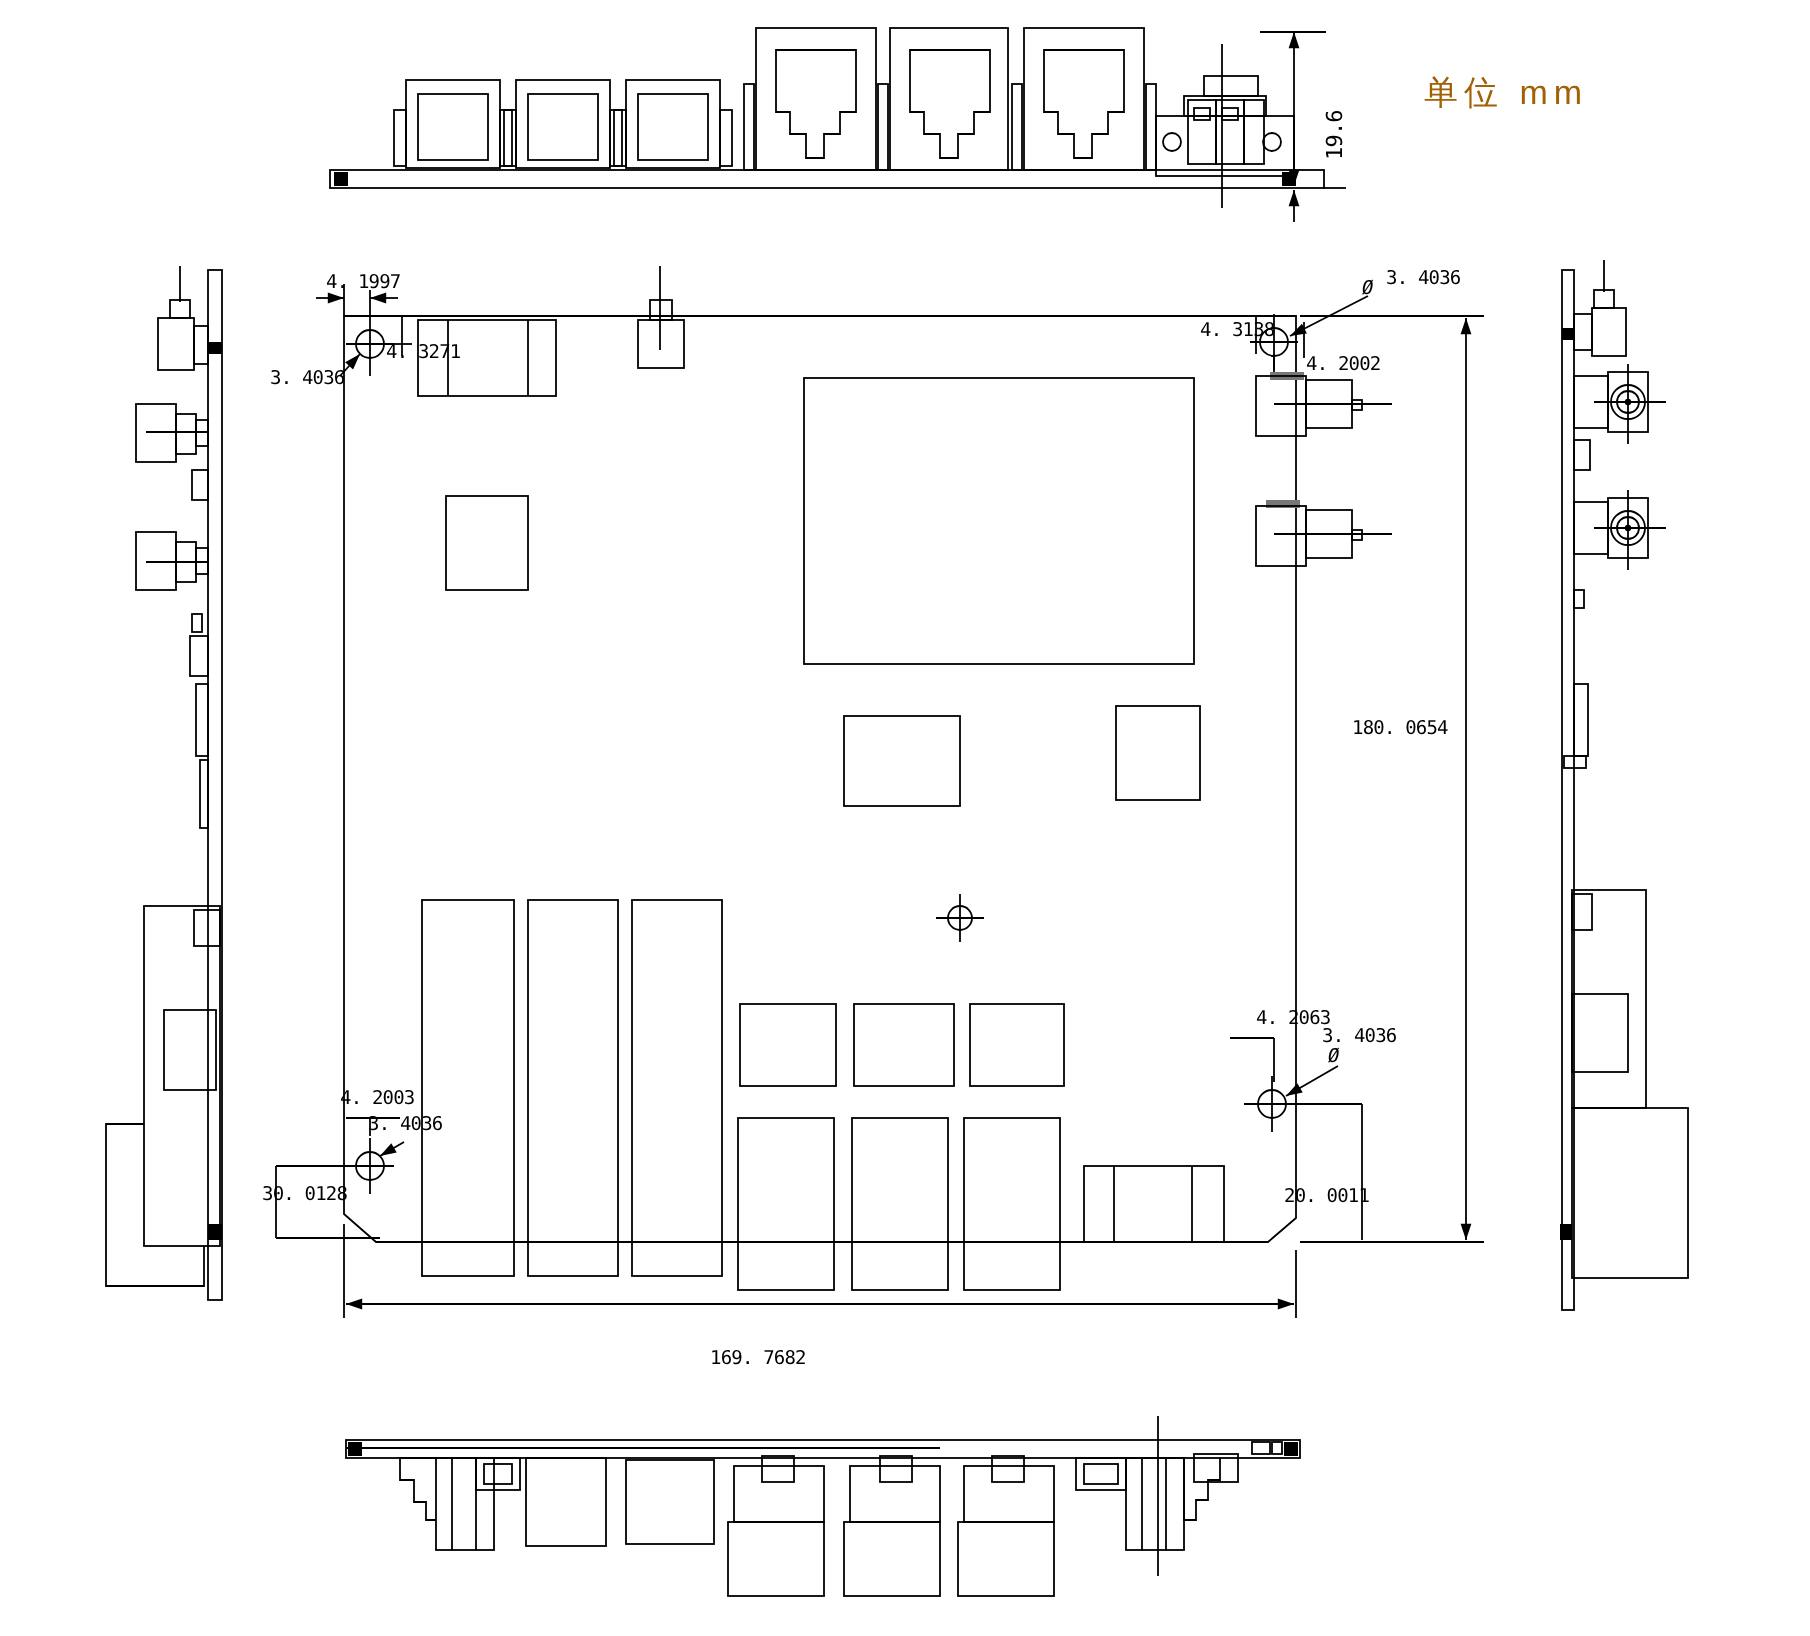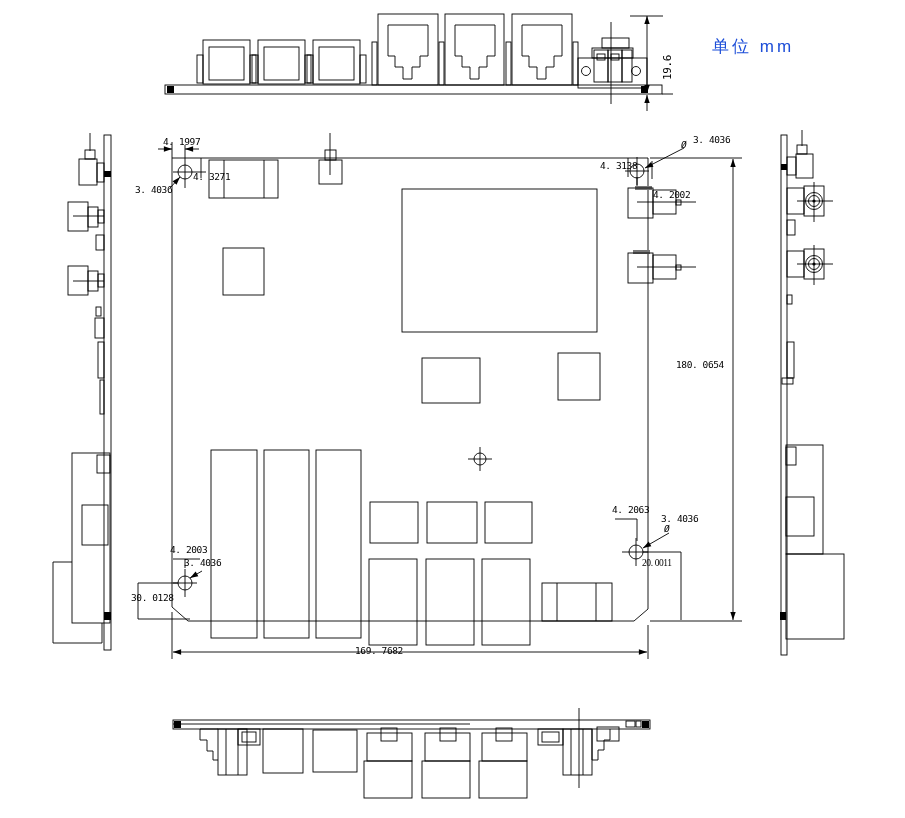--- a/index.html
+++ b/index.html
@@ -3,21 +3,21 @@
 <meta charset="utf-8">
 <style>
   html,body{margin:0;padding:0;background:#fff;}
   .canvas{position:relative;width:905px;height:818px;background:#ffffff;overflow:hidden;
           font-family:"DejaVu Sans Mono","Liberation Mono",monospace;}
   svg{position:absolute;left:0;top:0;}
   .lbl{position:absolute;font-family:"DejaVu Sans Mono","Liberation Mono",monospace;
        font-size:9.5px;line-height:10px;color:#000;white-space:nowrap;letter-spacing:-0.4px;}
   .rot{transform:rotate(-90deg);transform-origin:0 0;font-size:11px;}
   .units{font-family:"Liberation Sans","DejaVu Sans",sans-serif;font-size:17px;
-         letter-spacing:3px;color:#1d4ed8;}
+         letter-spacing:3px;color:#a16207;}
   .dia{font-style:italic;}
 </style>
 </head>
 <body>
 
 <div class="canvas">
 
 <svg width="905" height="818" viewBox="0 0 905 818" stroke="#000" stroke-width="0.9" fill="none">
   <defs>
     <marker id="arr" markerWidth="11" markerHeight="8" refX="9.5" refY="4" orient="auto">
@@ -334,28 +334,28 @@
 <div class="lbl rot" style="left:663px;top:80px;">19.6</div>
 <div class="units lbl" style="left:712px;top:42px;letter-spacing:3px;font-size:17px;">单位 mm</div>
 
 <div class="lbl" style="left:163px;top:137px;text-align:right;">4. 1997</div>
 <div class="lbl" style="left:193px;top:172px;">4. 3271</div>
 <div class="lbl" style="left:135px;top:185px;">3. 4036</div>
 
 <div class="lbl dia" style="left:681px;top:140px;">Ø</div>
 <div class="lbl" style="left:693px;top:135px;">3. 4036</div>
 <div class="lbl" style="left:600px;top:161px;">4. 3138</div>
-<div class="lbl" style="left:653px;top:178px;margin-top:12px;">4. 2002</div>
+<div class="lbl" style="left:653px;top:178px;">4. 2002</div>
 
 <div class="lbl" style="left:676px;top:360px;">180. 0654</div>
 
-<div class="lbl" style="left:612px;top:505px;">4. 2063</div>
+<div class="lbl" style="left:628px;top:505px;">4. 2063</div>
 <div class="lbl" style="left:661px;top:514px;">3. 4036</div>
 <div class="lbl dia" style="left:664px;top:524px;">Ø</div>
-<div class="lbl" style="left:642px;top:558px;font-family:Liberation Serif, serif;">20. 0011</div>
+<div class="lbl" style="left:642px;top:594px;">20. 0011</div>
 
 <div class="lbl" style="left:170px;top:545px;">4. 2003</div>
 <div class="lbl" style="left:184px;top:558px;">3. 4036</div>
 <div class="lbl" style="left:131px;top:593px;">30. 0128</div>
 
-<div class="lbl" style="left:355px;top:646px;text-align:right;">169. 7682</div>
+<div class="lbl" style="left:355px;top:675px;text-align:right;">169. 7682</div>
 
 </div>
 
 </body></html>

